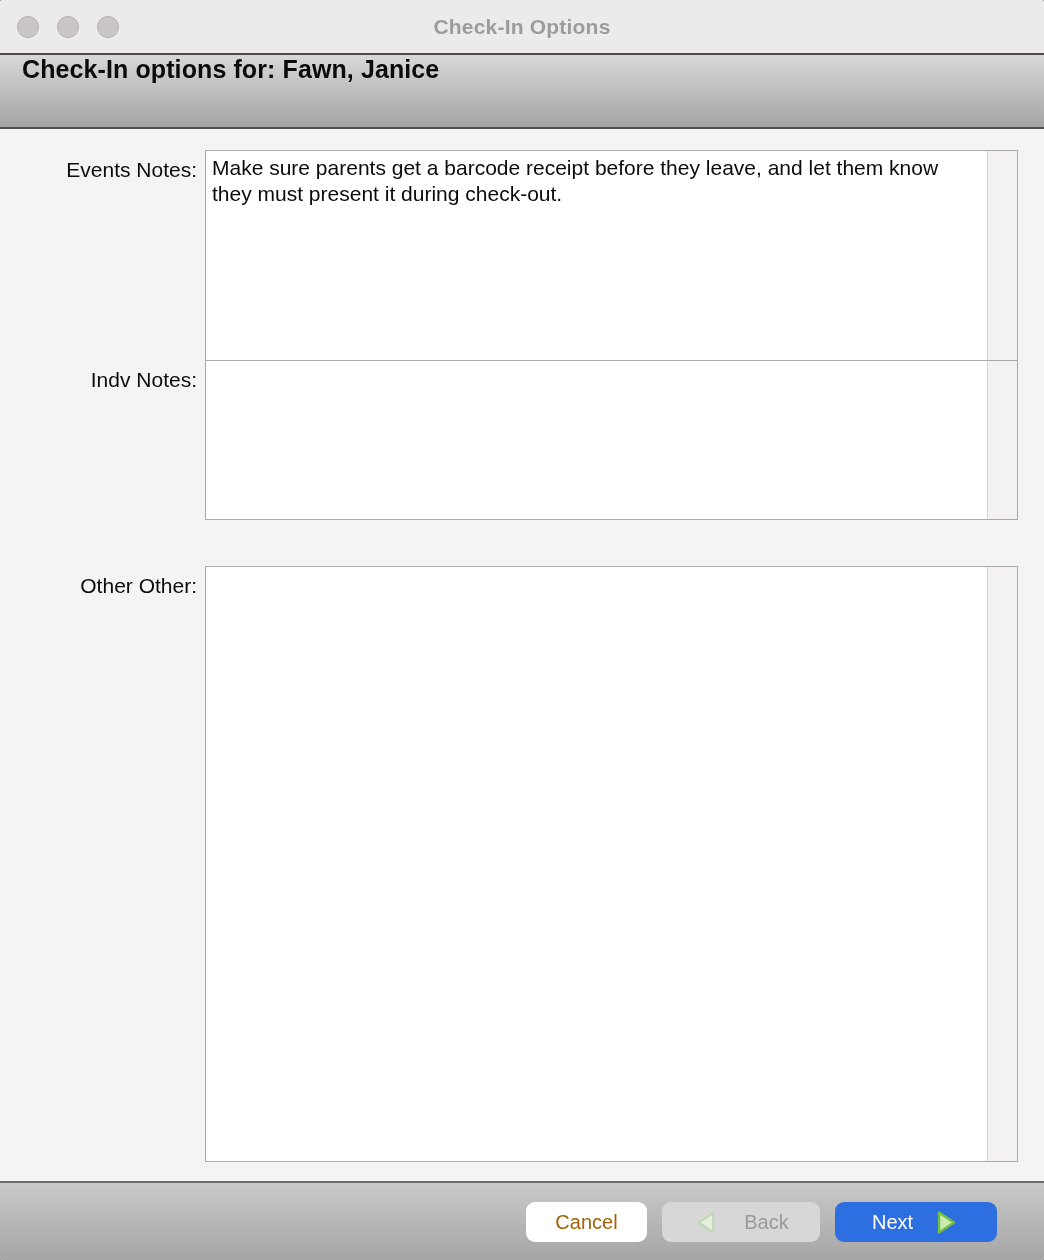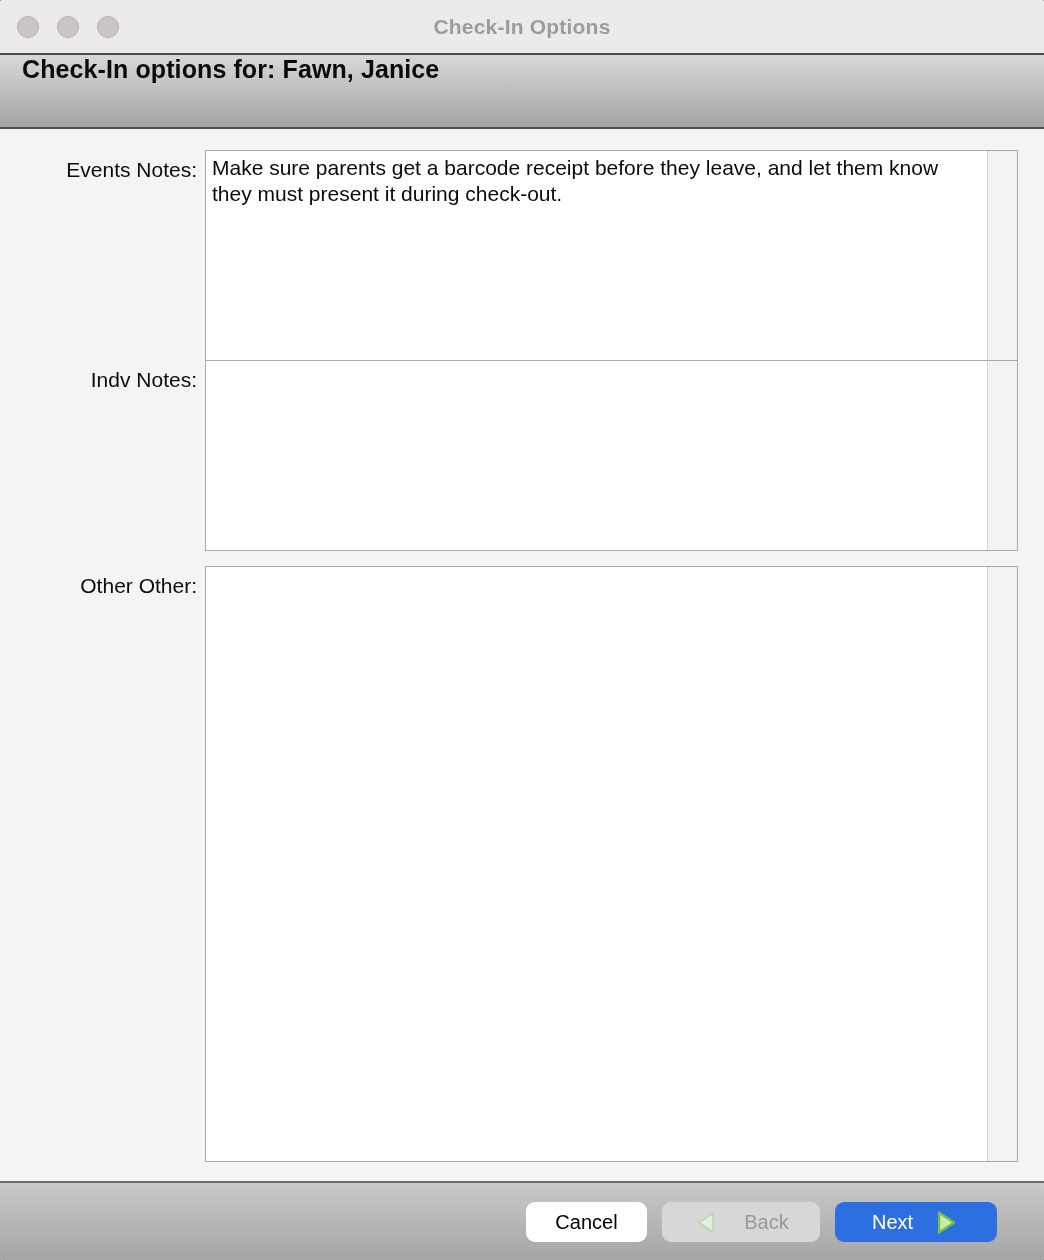--- a/index.html
+++ b/index.html
@@ -62,21 +62,21 @@
     letter-spacing: .1px;
   }
   
   .content {
     position: relative;
     flex: 1 1 auto;
     background: #f4f4f4;
   }
   .form-row { position: absolute; left: 0; right: 0; }
   .row-events { top: 21px;  height: 217px; }
-  .row-indv   { top: 231px; height: 191px; }
+  .row-indv   { top: 231px; height: 160px; }
   .row-other  { top: 437px; height: 596px; }
   .field-label {
     position: absolute;
     left: 0; top: 8px;
     width: 197px;
     text-align: right;
     font-size: 21px;
     color: #0c0c0c;
   }
   .field-box {
@@ -125,21 +125,21 @@
     font-family: "Liberation Sans", sans-serif;
     font-size: 20px;
     display: flex;
     align-items: center;
     justify-content: center;
     cursor: pointer;
   }
   .btn-cancel {
     left: 526px; width: 121px;
     background: #ffffff;
-    color: #000000;
+    color: #a16207;
   }
   .btn-back {
     left: 662px; width: 158px;
     background: #d7d7d7;
     color: #999999;
     gap: 24px;
     text-align: center;
   }
   .btn-next {
     left: 835px; width: 162px;

